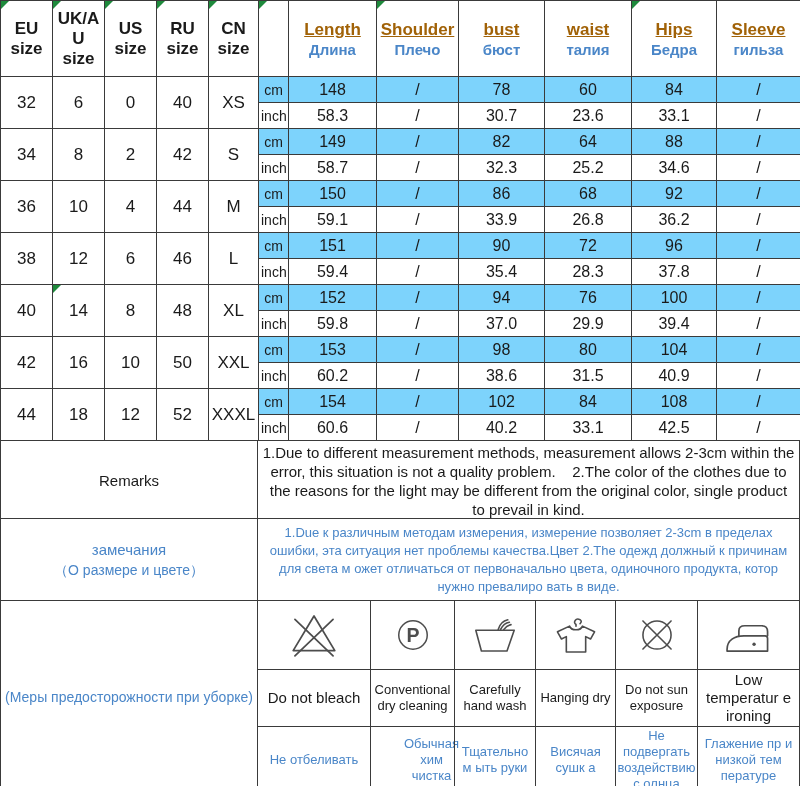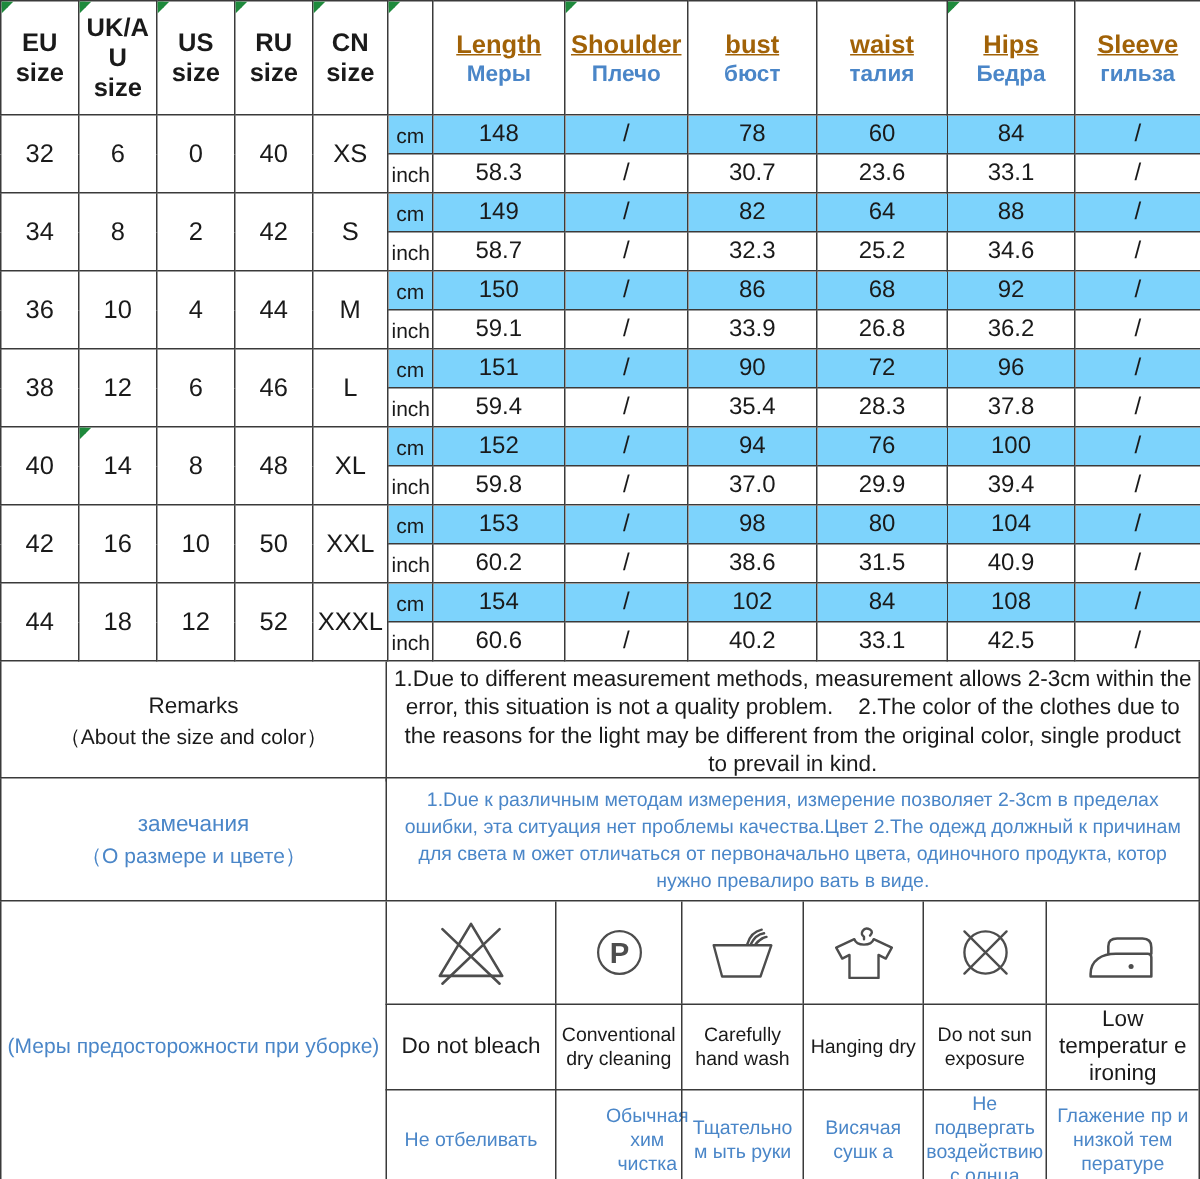--- a/index.html
+++ b/index.html
@@ -103,21 +103,21 @@
     <thead>
       <tr class="head-row">
         <th class="size-head marker">EU size</th>
         <th class="size-head marker">UK/A U size</th>
         <th class="size-head marker">US size</th>
         <th class="size-head marker">RU size</th>
         <th class="size-head marker">CN size</th>
         <th class="size-head marker"></th>
         <th class="measure-head">
           <span class="en">Length</span>
-          <span class="ru" style="color:#4a86c8">Меры</span>
+          <span class="ru" style="color:#4a86c8">Длина</span>
         </th>
         <th class="measure-head marker">
           <span class="en">Shoulder</span>
           <span class="ru" style="color:#4a86c8">Плечо</span>
         </th>
         <th class="measure-head">
           <span class="en">bust</span>
           <span class="ru" style="color:#4a86c8">бюст</span>
         </th>
         <th class="measure-head">
@@ -295,21 +295,20 @@
           <td class="val">33.1</td>
           <td class="val">42.5</td>
           <td class="val">/</td>
         </tr>
       </tbody>
   </table>
 
   <div class="remarks-row en">
     <div class="rm-label">
       <div class="l1">Remarks</div>
-      <div class="l2">（About the size and color）</div>
     </div>
     <div class="rm-text">1.Due to different measurement methods, measurement allows 2-3cm within the error, this situation is not a quality problem.    2.The color of the clothes due to the reasons for the light may be different from the original color, single product to prevail in kind.</div>
   </div>
 
   <div class="remarks-row ru">
     <div class="rm-label">
       <div class="l1">замечания</div>
       <div class="l2">（О размере и цвете）</div>
     </div>
     <div class="rm-text">1.Due к различным методам измерения, измерение позволяет 2-3cm в пределах ошибки, эта ситуация нет проблемы качества.Цвет 2.The одежд должный к причинам для света м ожет отличаться от первоначально цвета, одиночного продукта, котор нужно превалиро вать в виде.</div>

